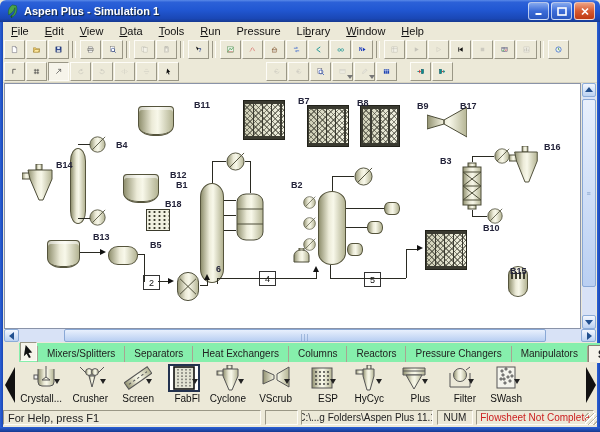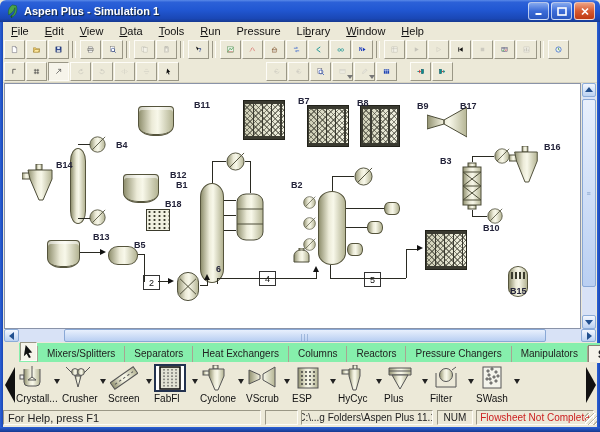--- a/index.html
+++ b/index.html
@@ -71,21 +71,21 @@
   #tabrow{position:absolute;left:3px;top:343px;width:594px;height:19px;background:#86efac;display:flex;align-items:flex-end;border-bottom:1px solid #3b82f6;margin-left:16px;}
   .ptr-cursor{width:20px;height:17px;margin:0 0 1px 1px;background:#f6f4ea;border:1px solid;border-color:#9a9786 #fdfcf7 #fdfcf7 #9a9786;display:flex;align-items:center;justify-content:center;}
   .tab{font-size:10px;color:#222;padding:2px 9px 3px 9px;border-right:1px solid #a8a492;white-space:nowrap;}
   .tab.first{border-left:1px solid #a8a492;}
   .tab.selected{font-weight:bold;background:#f5f3e9;border:1px solid #8a8674;border-bottom:none;padding-top:3px;position:relative;top:1px;}
   #palitems{position:absolute;left:3px;top:362px;width:594px;height:46px;background:#ECE9D8;display:flex;align-items:stretch;}
   .mat{width:58px;display:flex;flex-direction:column;align-items:center;justify-content:center;font-size:10px;color:#111;border-right:1px solid #c9c5b2;}
   .mat .row{display:flex;align-items:center;gap:3px;}
   .ddtri{width:0;height:0;border-left:3.5px solid transparent;border-right:3.5px solid transparent;border-top:5px solid #222;}
   .bigarrow{width:13px;display:flex;align-items:center;justify-content:center;}
-  .pcell{width:46px;display:flex;flex-direction:column;align-items:flex-start;justify-content:flex-start;padding-top:2px;position:relative;}
+  .pcell{width:46px;display:flex;flex-direction:column;align-items:flex-end;justify-content:flex-start;padding-top:2px;position:relative;}
   .pcell .iconbox{width:32px;height:28px;display:flex;align-items:center;justify-content:center;}
   .pcell.selected .iconbox{background:#fff;border:2px solid #23324f;box-sizing:border-box;}
   .pcell .plabel{font-size:10px;color:#111;margin-top:1px;white-space:nowrap;}
   .pcell .dd{position:absolute;right:2px;top:17px;}
   
   #statusbar{position:absolute;left:3px;top:409px;width:594px;height:18px;background:#ECE9D8;font-size:11px;color:#222;}
   .panel{position:absolute;top:1px;height:15px;border:1px solid;border-color:#9a9786 #fdfcf7 #fdfcf7 #9a9786;
          display:flex;align-items:center;padding:0 4px;box-sizing:border-box;white-space:nowrap;overflow:hidden;}
   .panel.red{color:#cc2020;font-size:10px;justify-content:center;}
   .panel.center{justify-content:center;font-size:10px;}
@@ -553,27 +553,27 @@
       <div class="blabel" style="left: 352px; top: 14px;">B8</div>
       <div class="blabel" style="left: 412px; top: 17px;">B9</div>
       <div class="blabel" style="left: 455px; top: 17px;">B17</div>
       <div class="blabel" style="left: 539px; top: 58px;">B16</div>
       <div class="blabel" style="left: 181px; top: 16px; margin-left: 8px;">B11</div>
       <div class="blabel" style="left: 111px; top: 56px;">B4</div>
       <div class="blabel" style="left: 51px; top: 76px;">B14</div>
       <div class="blabel" style="left: 165px; top: 86px;">B12</div>
       <div class="blabel" style="left: 171px; top: 96px;">B1</div>
       <div class="blabel" style="left: 160px; top: 115px;">B18</div>
-      <div class="blabel" style="left: 129px; top: 156px;">B5</div>
+      <div class="blabel" style="left: 145px; top: 156px;">B5</div>
       <div class="blabel" style="left: 88px; top: 148px;">B13</div>
       <div class="blabel" style="left: 211px; top: 180px;">6</div>
       <div class="blabel" style="left: 286px; top: 96px;">B2</div>
       <div class="blabel" style="left: 435px; top: 72px;">B3</div>
       <div class="blabel" style="left: 478px; top: 139px;">B10</div>
-      <div class="blabel" style="left: 505px; top: 202px;">B15</div>
+      <div class="blabel" style="left: 505px; top: 182px;">B15</div>
     </div>
 
   <div class="sb-v">
     <div class="sb-btn" style="left:0;top:0;width:14px;height:14px;">
         <svg width="8" height="6" viewBox="0 0 8 6">
           <path d="M4 0L0 5h8z" fill="#21508f"></path>
         </svg>
       </div>
     <div class="sb-thumb" style="left:0;top:16px;width:14px;height:188px;">
         <span class="ridge">≡</span>

